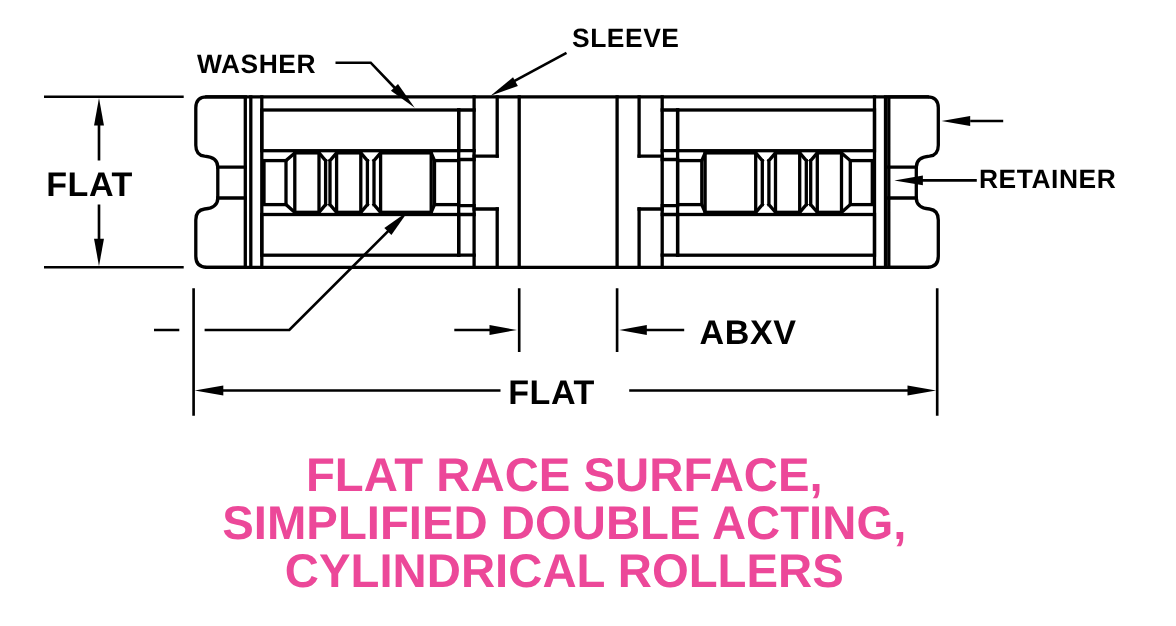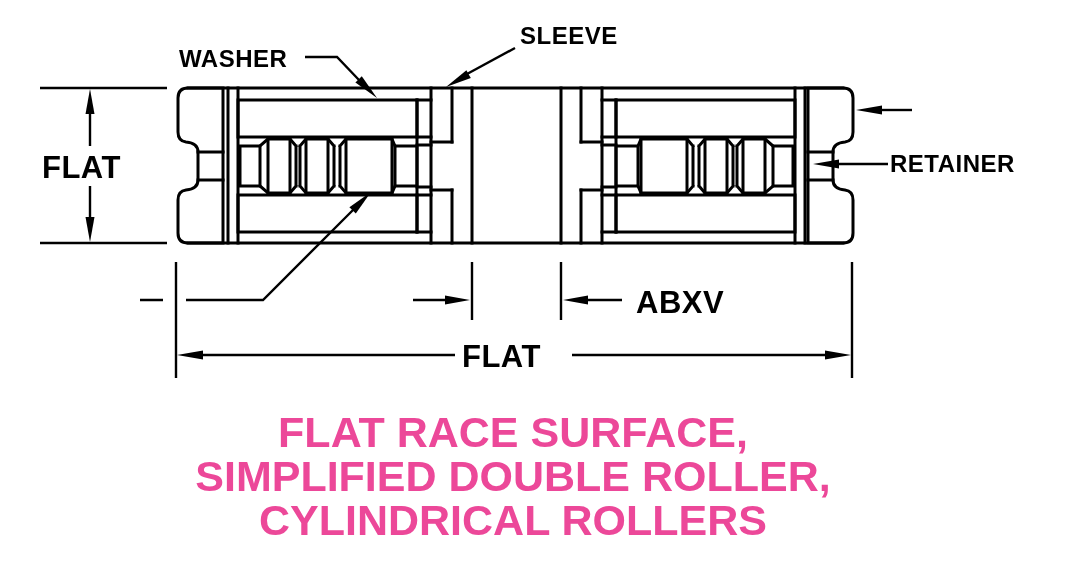--- a/index.html
+++ b/index.html
@@ -111,17 +111,17 @@
   <div class="lbl part" style="left:179px;top:47px;">WASHER</div>
   <div class="lbl part" style="left:520px;top:24px;">SLEEVE</div>
   <div class="lbl part" style="left:890px;top:152px;">RETAINER</div>
 
   <div class="lbl dim" style="left:42px;top:152px;">FLAT</div>
   <div class="lbl dim" style="left:636px;top:287px;">ABXV</div>
   <div class="lbl dim" style="left:462px;top:341px;">FLAT</div>
 
   <div class="caption">
     <div>FLAT RACE SURFACE,</div>
-    <div>SIMPLIFIED DOUBLE ROLLER,</div>
+    <div>SIMPLIFIED DOUBLE ACTING,</div>
     <div>CYLINDRICAL ROLLERS</div>
   </div>
 
 </div>
 
 </body></html>

